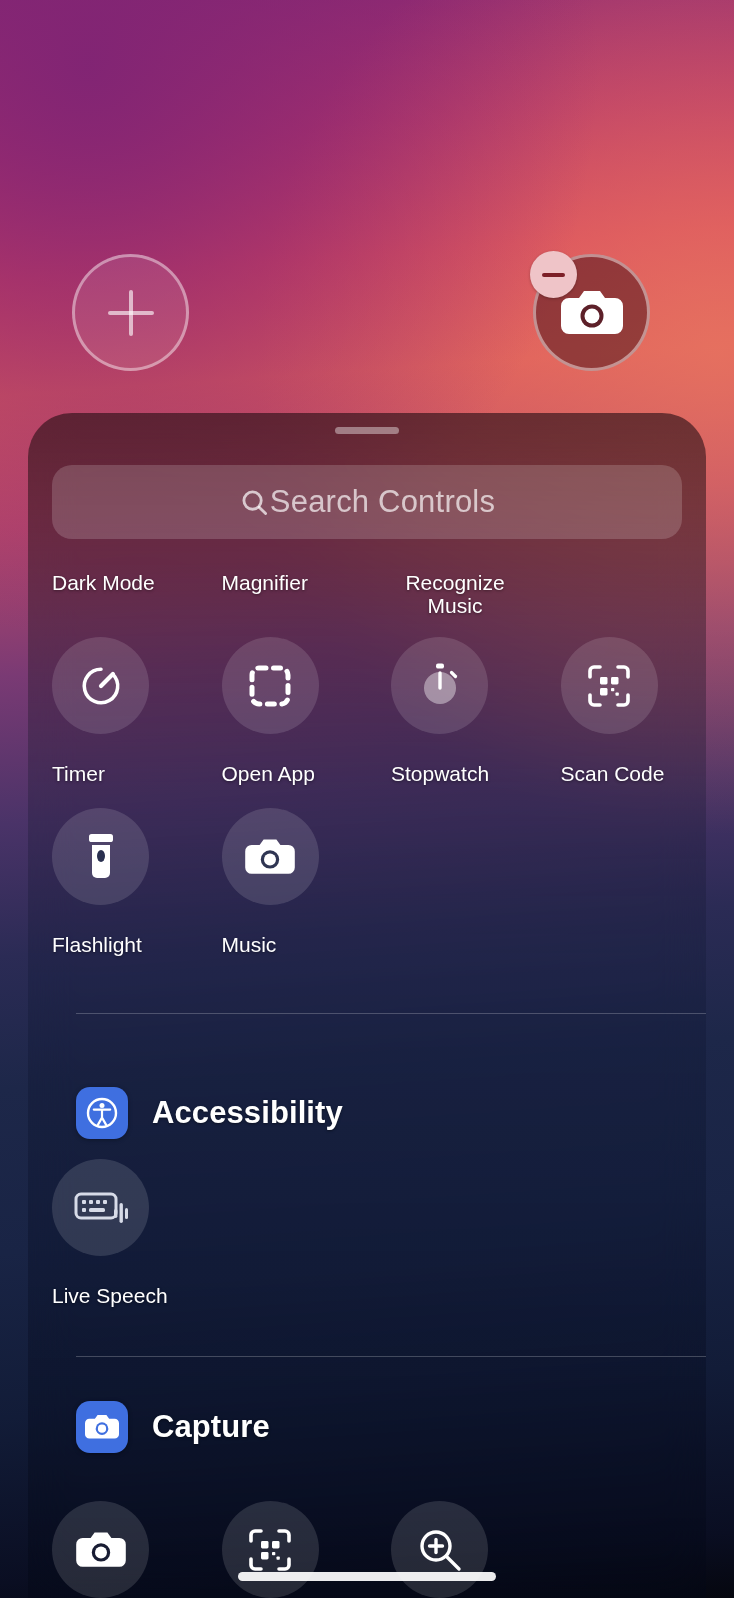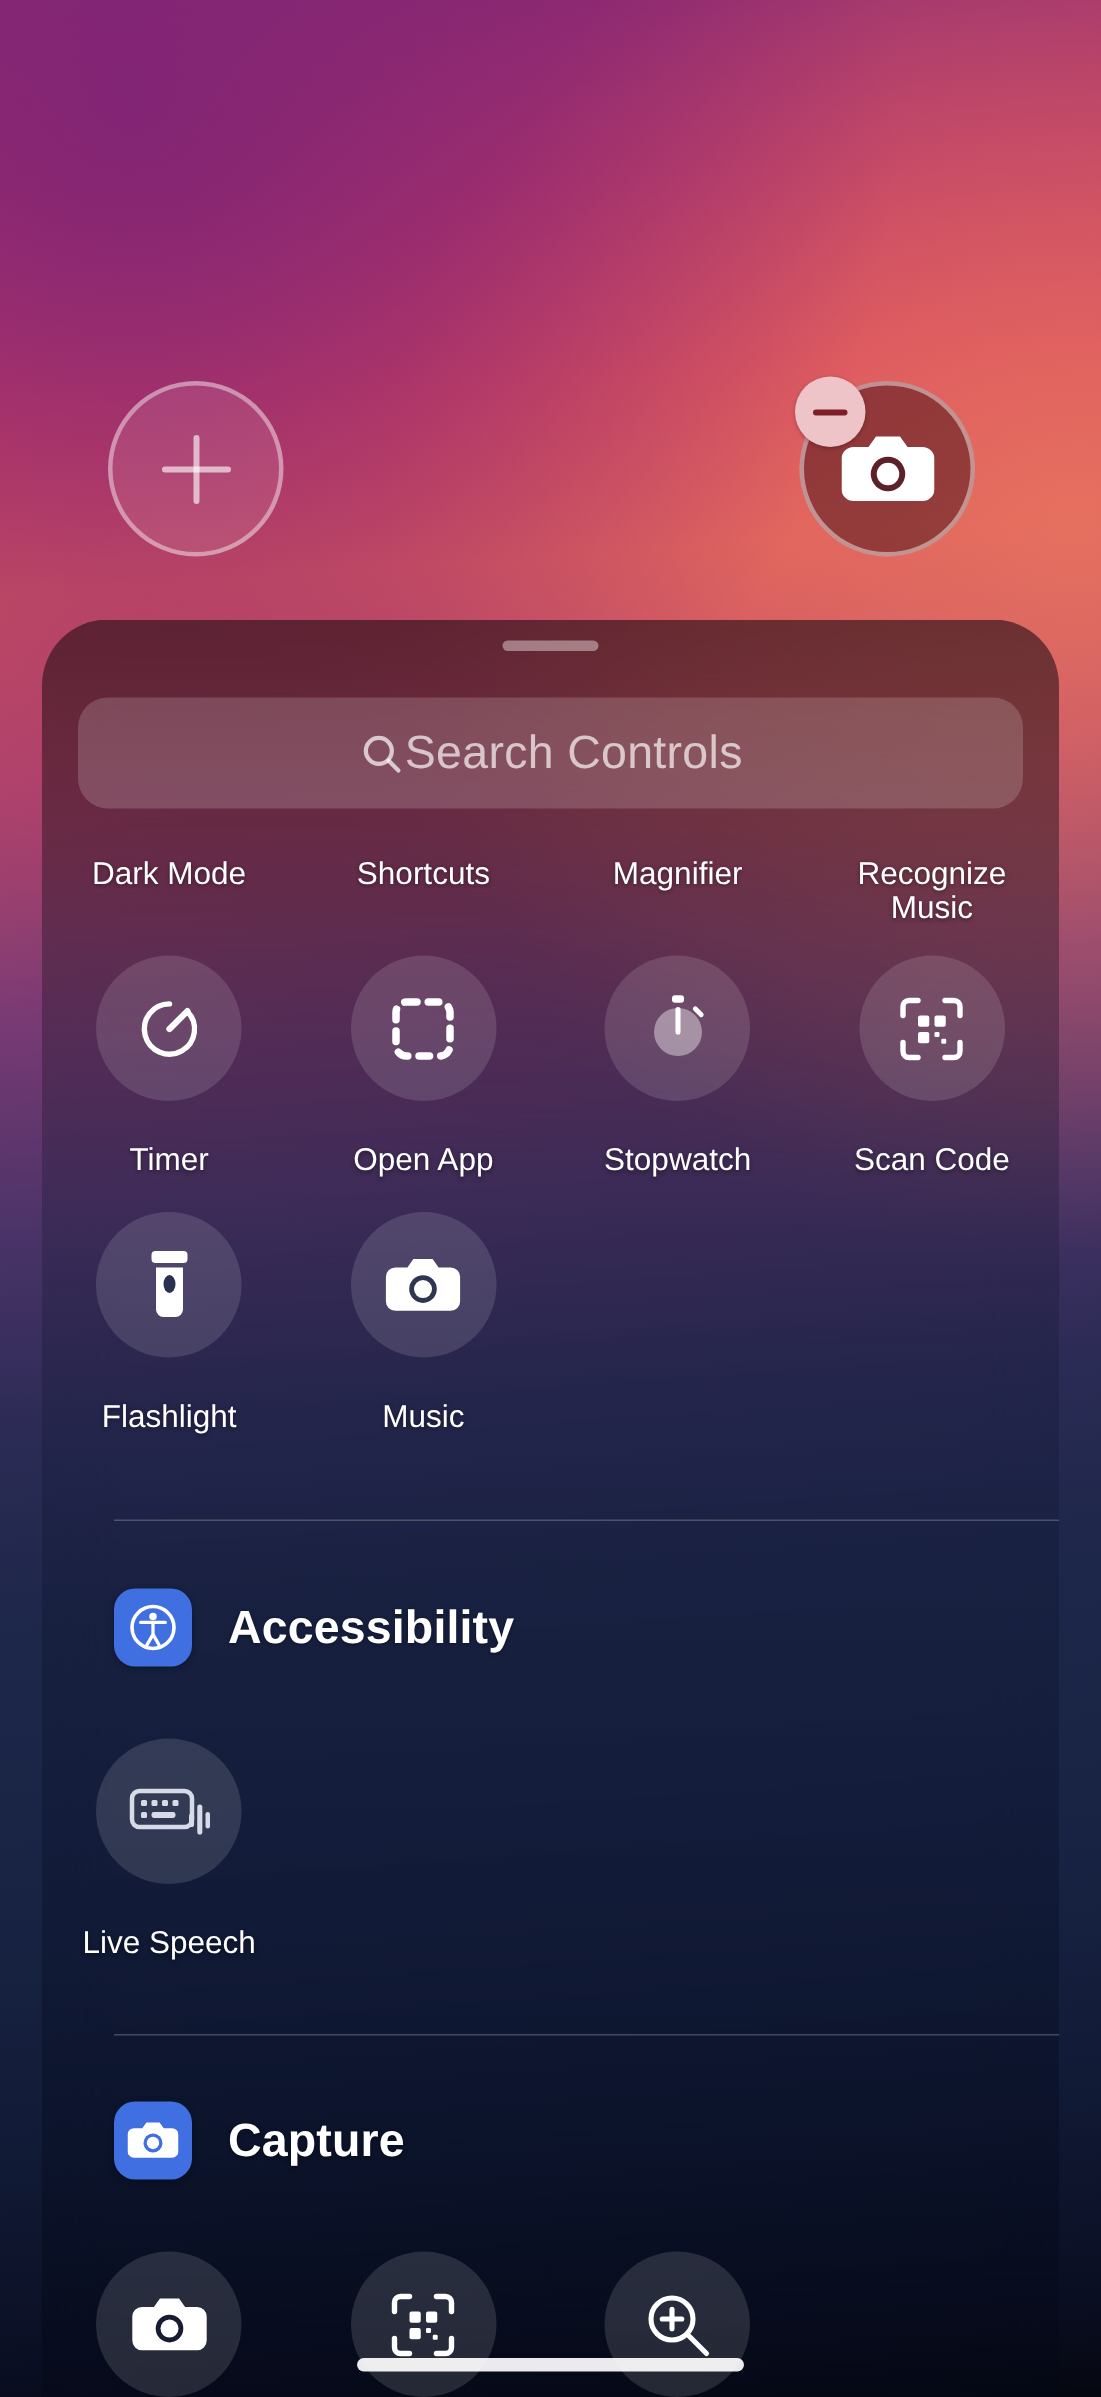--- a/index.html
+++ b/index.html
@@ -93,21 +93,21 @@
     width:630px; height:74px; border-radius:20px;
     background:rgba(255,255,255,0.17);
     display:flex; align-items:center; justify-content:center; 
   }
   .search-text {
     font-size:31px; color:rgba(255,255,255,0.68); letter-spacing:0.2px;
   }
 
   
   .grid-row { position:absolute; left:0; width:678px; display:flex; }
-  .cell { width:169.5px; display:flex; flex-direction:column; align-items:center; }
+  .cell { width:169.5px; display:flex; flex-direction:column; align-items:flex-start;padding-left:24px; }
   .cell-label {
     font-size:21px; color:#fff; text-align:center; line-height:23px;
     text-shadow:0 1px 3px rgba(0,0,0,0.45);
   }
   .circle {
     width:97px; height:97px; border-radius:50%;
     background:rgba(255,255,255,0.13);
     display:flex; align-items:center; justify-content:center;
   }
   .label-below { margin-top:28px; }
@@ -177,23 +177,20 @@
         </svg>
       </span>
       <span class="search-text">Search Controls</span>
     </div>
 
     <div class="grid-row" style="top:158px;">
       <div class="cell">
         <span class="cell-label">Dark Mode</span>
       </div>
       <div class="cell">
-        <span class="cell-label">Shortcuts</span>
-      </div>
-      <div class="cell">
         <span class="cell-label">Magnifier</span>
       </div>
       <div class="cell">
         <span class="cell-label" style="max-width:128px;">Recognize Music</span>
       </div>
     </div>
 
     <div class="grid-row" style="top:224px;">
 
       <div class="cell">
@@ -285,21 +282,21 @@
         </div>
         <span class="cell-label label-below">Music</span>
       </div>
 
       <div class="cell"></div>
       <div class="cell"></div>
     </div>
 
     <div class="divider" style="top:600px;"></div>
 
-    <div class="section-head" style="top:646px;">
+    <div class="section-head" style="top:674px;">
       <div class="section-icon">
         <svg width="34" height="34" viewBox="0 0 34 34" fill="none">
           <circle cx="17" cy="17" r="14" stroke="#ffffff" stroke-width="2.4"></circle>
           <circle cx="17" cy="9.6" r="2.5" fill="#ffffff"></circle>
           <path d="M8.8 13.6h16.4M17 13.6v8M17 21.6l-4 7M17 21.6l4 7" stroke="#ffffff" stroke-width="2.2" stroke-linecap="round"></path>
         </svg>
       </div>
       <span class="section-title">Accessibility</span>
     </div>
 

